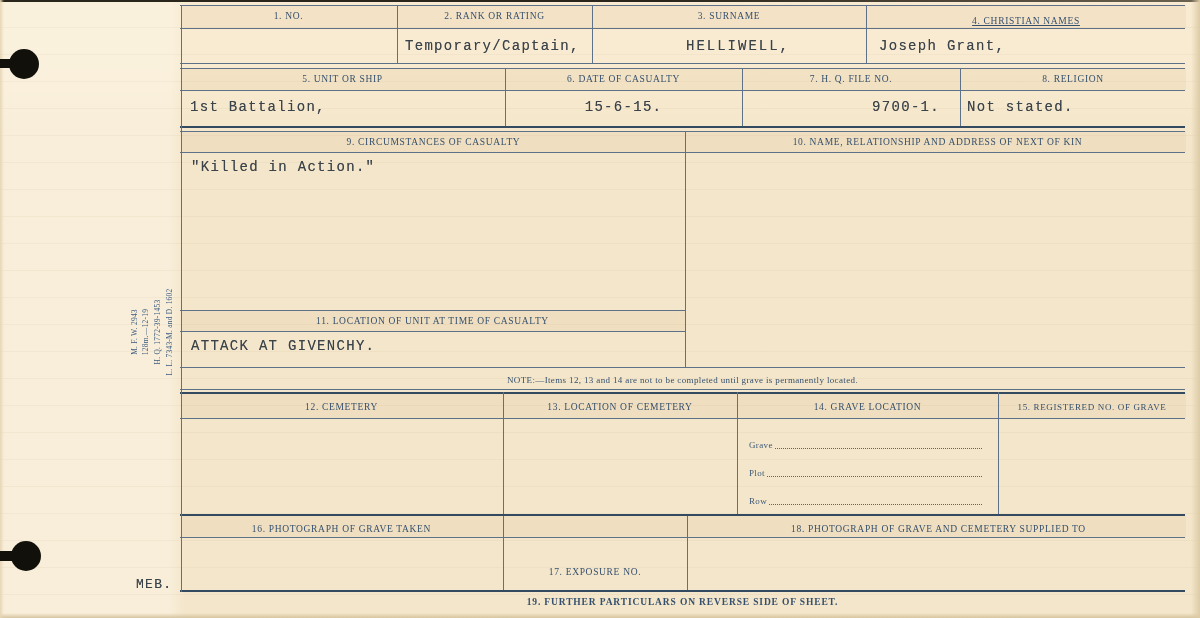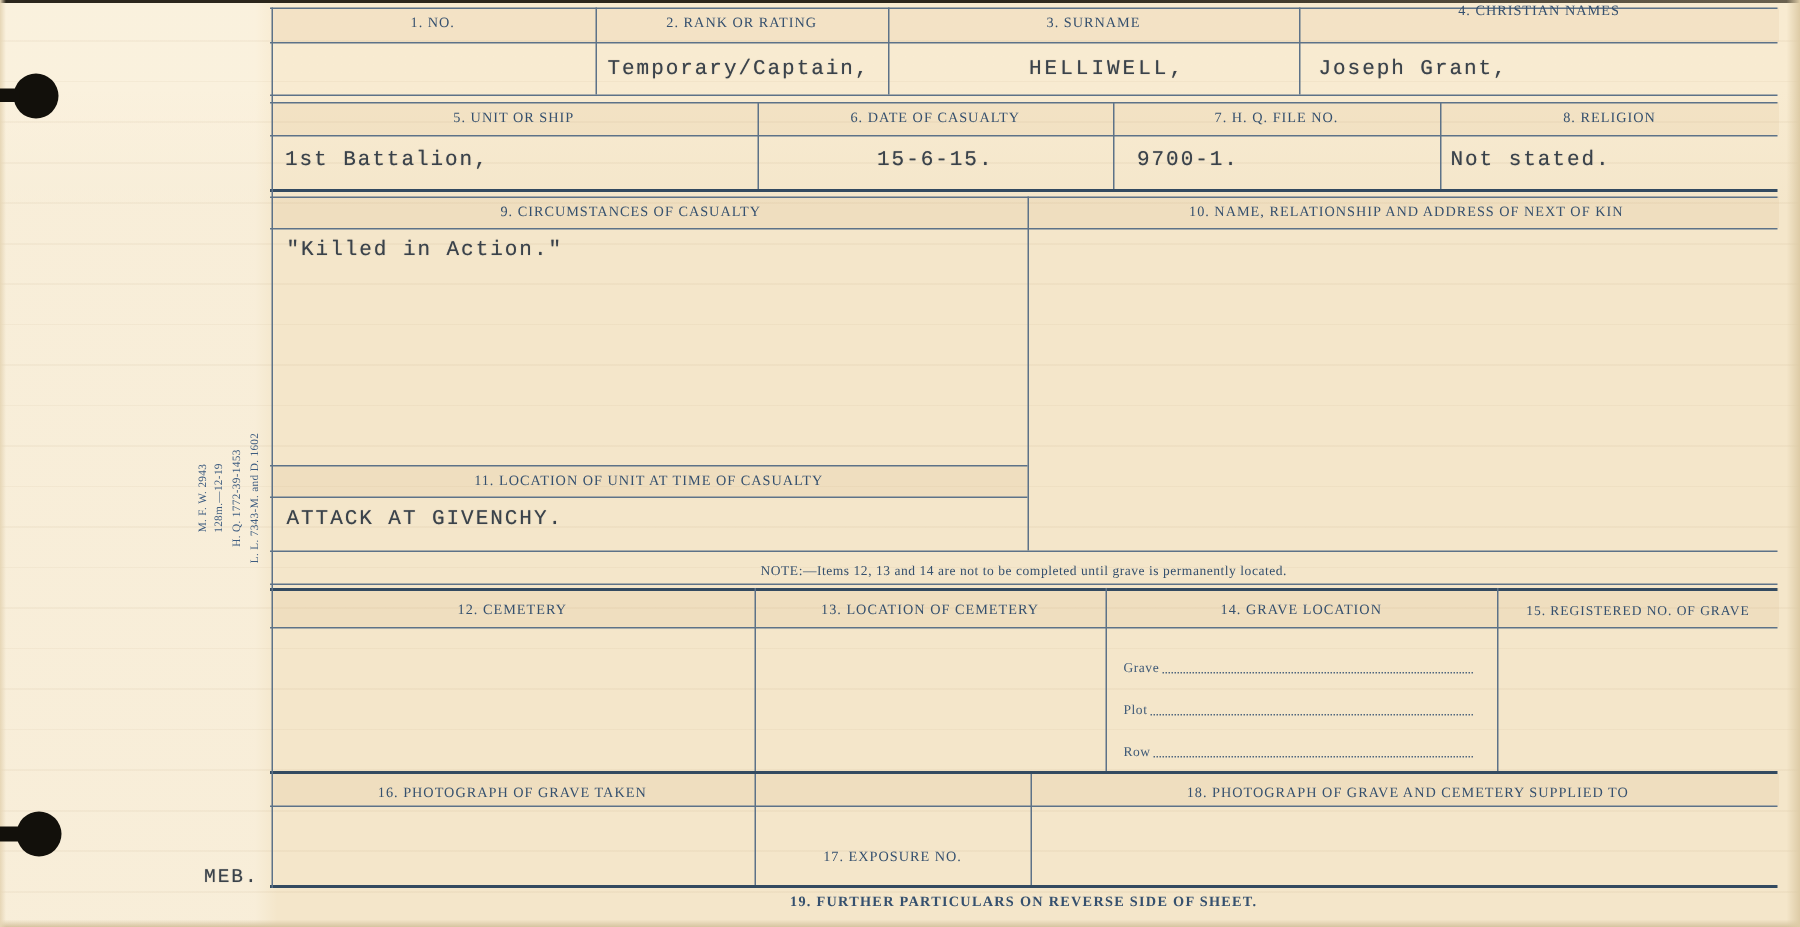--- a/index.html
+++ b/index.html
@@ -110,38 +110,38 @@
   <div class="vline" style="left:685px;top:131px;height:236px;"></div>
   <div class="vline" style="left:503px;top:392px;height:122px;"></div>
   <div class="vline" style="left:737px;top:392px;height:122px;"></div>
   <div class="vline" style="left:998px;top:392px;height:122px;"></div>
   <div class="vline" style="left:503px;top:516px;height:74px;"></div>
   <div class="vline" style="left:687px;top:516px;height:74px;"></div>
 
   <div class="hdr" style="left:180px;top:9px;width:217px;">1. NO.</div>
   <div class="hdr" style="left:397px;top:9px;width:195px;">2. RANK OR RATING</div>
   <div class="hdr" style="left:592px;top:9px;width:274px;">3. SURNAME</div>
-  <div class="hdr" style="left:866px;top:1px;width:320px;">4. CHRISTIAN NAMES</div>
+  <div class="hdr" style="left:866px;top:14px;width:320px;text-decoration:underline;">4. CHRISTIAN NAMES</div>
 
   <div class="type" style="left:190px;top:38px;"></div>
   <div class="type" style="left:405px;top:38px;">Temporary/Captain,</div>
   <div class="type" style="left:686px;top:38px;letter-spacing:2px;">HELLIWELL,</div>
   <div class="type" style="left:879px;top:38px;">Joseph Grant,</div>
 
   <div class="hdr" style="left:180px;top:72px;width:325px;">5. UNIT OR SHIP</div>
   <div class="hdr" style="left:505px;top:72px;width:237px;">6. DATE OF CASUALTY</div>
   <div class="hdr" style="left:742px;top:72px;width:218px;">7. H. Q. FILE NO.</div>
   <div class="hdr" style="left:960px;top:72px;width:226px;">8. RELIGION</div>
 
   <div class="type" style="left:190px;top:99px;">1st Battalion,</div>
   <div class="type" style="left:505px;top:99px;width:237px;text-align:center;">15-6-15.</div>
-  <div class="type" style="left:758px;top:99px;width:218px;text-align:left;">9700-1.</div>
+  <div class="type" style="left:722px;top:99px;width:218px;text-align:right;">9700-1.</div>
   <div class="type" style="left:967px;top:99px;">Not stated.</div>
 
-  <div class="hdr" style="left:168px;top:135px;width:505px;">9. CIRCUMSTANCES OF CASUALTY</div>
+  <div class="hdr" style="left:181px;top:135px;width:505px;">9. CIRCUMSTANCES OF CASUALTY</div>
   <div class="hdr" style="left:685px;top:135px;width:505px;">10. NAME, RELATIONSHIP AND ADDRESS OF NEXT OF KIN</div>
 
   <div class="type" style="left:191px;top:159px;">"Killed in Action."</div>
   <div class="type" style="left:695px;top:159px;"></div>
 
   <div class="hdr" style="left:180px;top:314px;width:505px;">11. LOCATION OF UNIT AT TIME OF CASUALTY</div>
   <div class="type" style="left:191px;top:338px;">ATTACK AT GIVENCHY.</div>
 
   <div class="note-text" style="left:180px;top:375px;width:1005px;">NOTE:—Items 12, 13 and 14 are not to be completed until grave is permanently located.</div>
 

